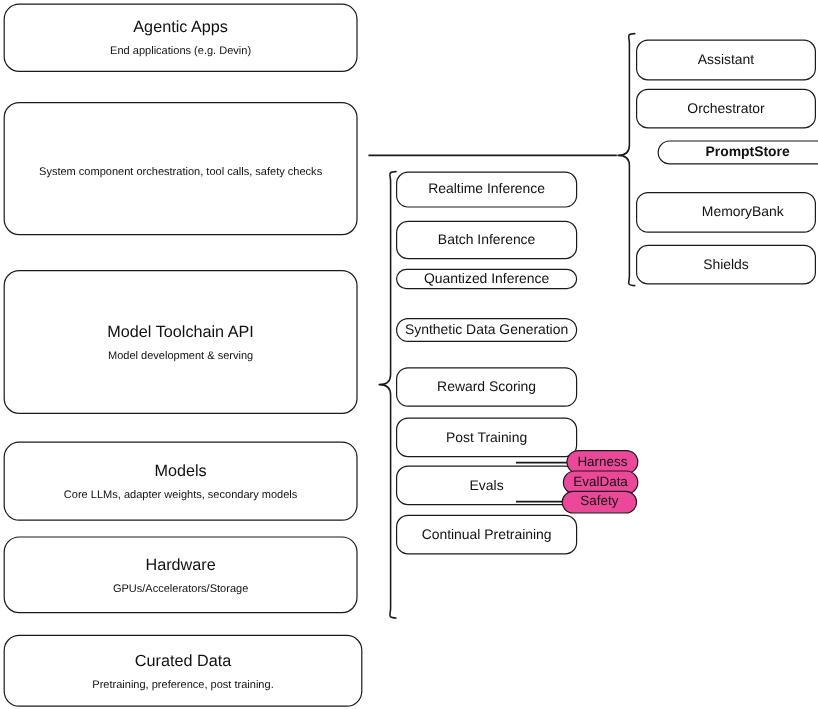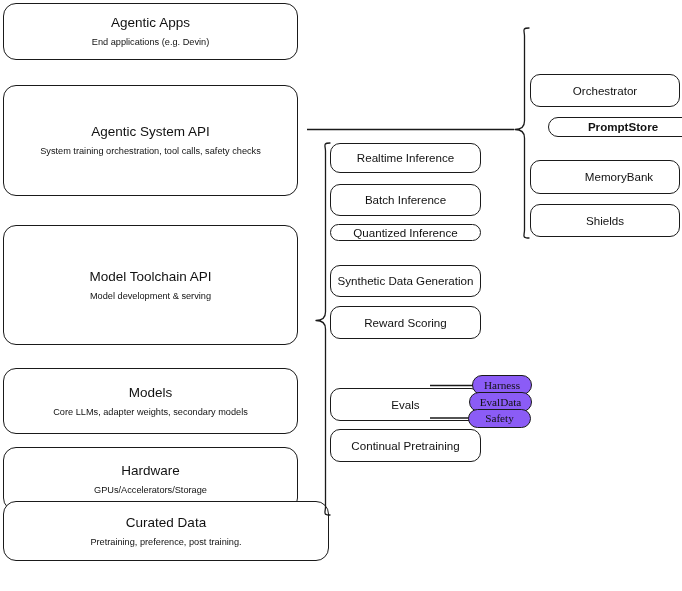--- a/index.html
+++ b/index.html
@@ -51,23 +51,22 @@
     font-size: 11.6px;
     line-height: 14px;
     color: #111111;
   }
   
   .pill {
     border-radius: 999px;
     font-size: 11.2px;
     line-height: 13px;
     color: #111111;
-    background: #8b5cf6;
+    background: #ec4899;
     z-index: 5;
-    font-family: Liberation Serif, serif;
   }
   svg.overlay {
     position: absolute;
     left: 0;
     top: 0;
     width: 682px;
     height: 591px;
     pointer-events: none;
     z-index: 1;
   }
@@ -112,76 +111,81 @@
     <path class="wire" d="M 430 385.5 L 474 385.5"></path>
     <path class="wire" d="M 430 418 L 470 418"></path>
   </svg>
 
   <div class="node layer" style="left:3px; top:3px; width:295px; height:57px;">
     <div class="title">Agentic Apps</div>
     <div class="sub">End applications (e.g. Devin)</div>
   </div>
 
   <div class="node layer" style="left:3px; top:85px; width:295px; height:111px;">
-    <div class="title">Agentic System API</div>
-    <div class="sub">System training orchestration, tool calls, safety checks</div>
+    <div class="sub">System component orchestration, tool calls, safety checks</div>
   </div>
 
   <div class="node layer" style="left:3px; top:225px; width:295px; height:120px;">
     <div class="title">Model Toolchain API</div>
     <div class="sub">Model development &amp; serving</div>
   </div>
 
   <div class="node layer" style="left:3px; top:368px; width:295px; height:66px;">
     <div class="title">Models</div>
     <div class="sub">Core LLMs, adapter weights, secondary models</div>
   </div>
 
   <div class="node layer" style="left:3px; top:447px; width:295px; height:64px;">
     <div class="title">Hardware</div>
     <div class="sub">GPUs/Accelerators/Storage</div>
   </div>
 
-  <div class="node layer" style="left:3px; top:501px; width:326px; height:60px;">
+  <div class="node layer" style="left:3px; top:529px; width:299px; height:60px;">
     <div class="title">Curated Data</div>
     <div class="sub">Pretraining, preference, post training.</div>
   </div>
 
   <div class="node chip" style="left:330px; top:143px; width:151px; height:30px;">
     <span>Realtime Inference</span>
   </div>
   <div class="node chip" style="left:330px; top:184px; width:151px; height:32px;">
     <span>Batch Inference</span>
   </div>
   <div class="node chip" style="left:330px; top:224px; width:151px; height:17px;">
     <span>Quantized Inference</span>
   </div>
-  <div class="node chip" style="left:330px; top:265px; width:151px; height:32px;">
+  <div class="node chip" style="left:330px; top:265px; width:151px; height:20px;">
     <span>Synthetic Data Generation</span>
   </div>
   <div class="node chip" style="left:330px; top:306px; width:151px; height:33px;">
     <span>Reward Scoring</span>
+  </div>
+  <div class="node chip" style="left:330px; top:348px; width:151px; height:33px;">
+    <span>Post Training</span>
   </div>
   <div class="node chip" style="left:330px; top:388px; width:151px; height:33px;">
     <span>Evals</span>
   </div>
   <div class="node chip" style="left:330px; top:429px; width:151px; height:33px;">
     <span>Continual Pretraining</span>
   </div>
 
   <div class="node pill" style="left:472px; top:375px; width:60px; height:20px;">
     <span>Harness</span>
   </div>
   <div class="node pill" style="left:469px; top:392px; width:63px; height:20px;">
     <span>EvalData</span>
   </div>
   <div class="node pill" style="left:468px; top:409px; width:63px; height:19px;">
     <span>Safety</span>
   </div>
 
+  <div class="node chip" style="left:530px; top:33px; width:150px; height:34px;">
+    <span>Assistant</span>
+  </div>
   <div class="node chip" style="left:530px; top:74px; width:150px; height:33px;">
     <span>Orchestrator</span>
   </div>
   <div class="node chip" style="left:548px; top:117px; width:150px; height:20px;font-weight:bold;">
     <span>PromptStore</span>
   </div>
   <div class="node chip" style="left:530px; top:160px; width:150px; height:34px;padding-left:28px;">
     <span>MemoryBank</span>
   </div>
   <div class="node chip" style="left:530px; top:204px; width:150px; height:33px;">

